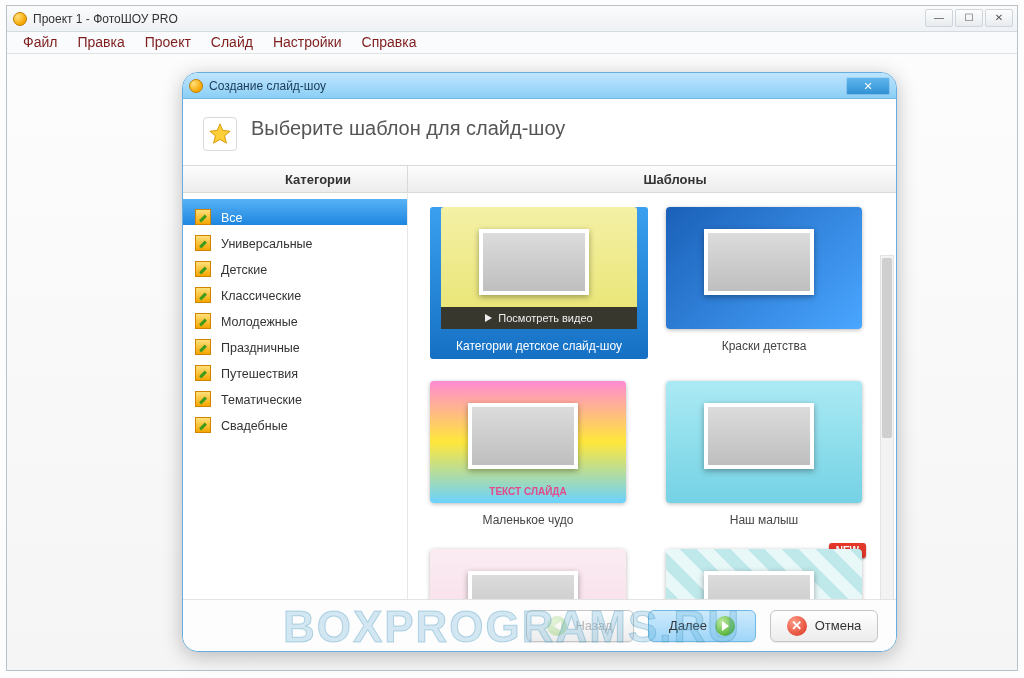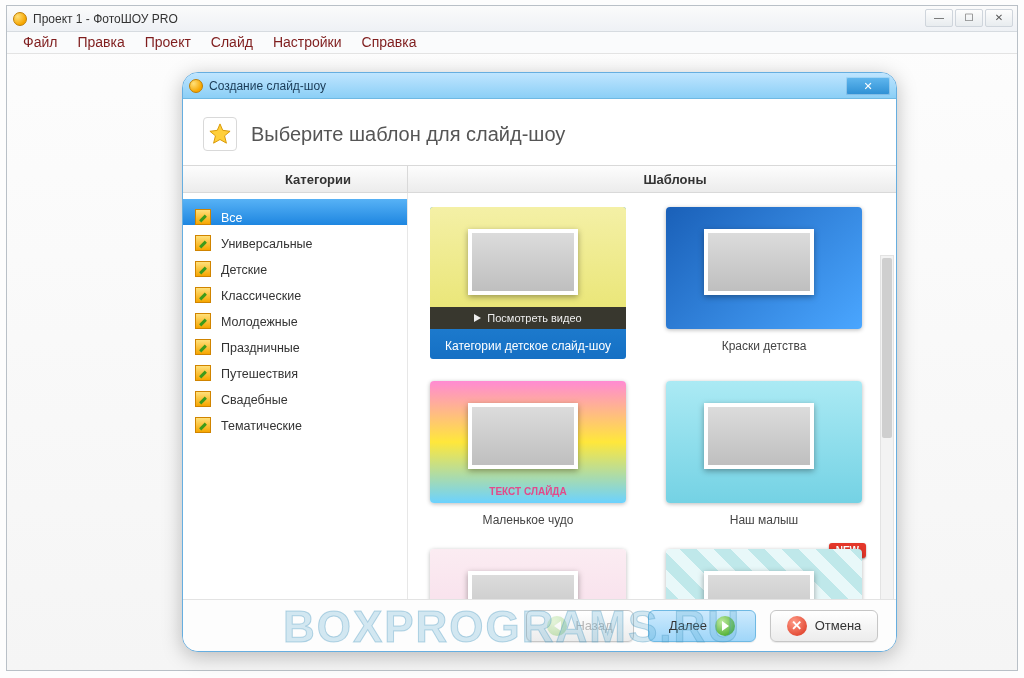--- a/index.html
+++ b/index.html
@@ -12,21 +12,21 @@
   .main-win-controls { position:absolute; right:4px; top:3px; display:flex; gap:2px; }
   .win-btn { width:28px; height:18px; border:1px solid #cfd5dc; background:linear-gradient(#fdfdfd,#e8ecef); border-radius:2px; font-size:10px; line-height:16px; text-align:center; color:#555; cursor:pointer; }
   .menubar { height:22px; display:flex; align-items:flex-start; padding:0 6px; font-size:14px; color:#7f1d1d; background:#fafbfc; border-bottom:1px solid #e3e3e3; gap:0; }
   .menuitem { padding:2px 10px; cursor:pointer; }
 
   
   .dialog { position:absolute; left:175px; top:66px; width:715px; height:580px; border:1px solid #66aee0; box-shadow:0 4px 20px rgba(0,0,0,.25); background:#fff; border-radius:16px; overflow:hidden; }
   .dlg-titlebar { height:26px; background:linear-gradient(#bfe5ff,#8bcff6); display:flex; align-items:center; padding:0 6px; font-size:12px; color:#1a3a55; border-bottom:1px solid #6fb9e3; }
   .dlg-close { margin-left:auto; width:44px; height:18px; border-radius:2px; background:linear-gradient(#62b8ef,#2d8fd4); color:#fff; text-align:center; font-size:11px; line-height:18px; cursor:pointer; box-shadow:inset 0 0 0 1px rgba(255,255,255,.4); }
 
-  .dlg-header { display:flex; align-items:center; gap:14px; padding:18px 20px 14px 20px; }
+  .dlg-header { display:flex; gap:14px; padding:18px 20px 14px 20px; }
   .star-icon { width:34px; height:34px; border:1px solid #d9d9d9; border-radius:4px; display:flex; align-items:center; justify-content:center; }
   .star-icon svg { width:22px; height:22px; }
   .dlg-heading { font-size:20px; color:#555; font-weight:400; }
 
   .columns-header { display:flex; height:28px; border-top:1px solid #d9d9d9; border-bottom:1px solid #d9d9d9; }
   .col-head { display:flex; align-items:center; justify-content:center; font-size:13px; font-weight:bold; color:#333; background:linear-gradient(#fdfdfd,#ececec);padding-left:46px; }
   .col-head.cat { width:225px; border-right:1px solid #d9d9d9; }
   .col-head.tmpl { flex:1; }
 
   .dlg-body { display:flex; height:430px; }
@@ -35,21 +35,21 @@
   .side-item.selected { background:linear-gradient(#57b2f6,#1e86e0); color:#fff; }
   .cat-ico { width:16px; height:16px; background:linear-gradient(#ffe07a,#f6a600); border:1px solid #d08400; position:relative; }
   .cat-ico::after { content:""; position:absolute; left:3px; top:7px; width:8px; height:3px; background:#3c9b1a; transform:rotate(-45deg); }
 
   .tmpl-pane { flex:1; padding:14px 8px 0 22px; overflow:auto; background:#fff; }
   .tmpl-grid { display:grid; grid-template-columns:repeat(2, 196px); column-gap:40px; row-gap:22px; }
   .tmpl-card { width:196px; display:flex; flex-direction:column; align-items:center; position:relative; }
   .thumb { width:196px; height:122px; border-radius:4px; background:#d7e9b4; box-shadow:0 1px 4px rgba(0,0,0,.28); position:relative; overflow:hidden; }
   .tmpl-title { font-size:12px; color:#444; margin-top:10px; text-align:center; }
   .tmpl-card.selected .tmpl-title { color:#fff; }
-  .tmpl-card.selected { background:linear-gradient(#3aa0ef,#1570c4); padding:0 0 6px 0; border-radius:3px; width:196px; }
+  .tmpl-card.selected { background:linear-gradient(#3aa0ef,#1570c4); padding:0 0 6px 0; border-radius:3px; width:218px; }
   .tmpl-card.selected .thumb { box-shadow:none; border-radius:3px 3px 0 0; }
   .preview-bar { position:absolute; left:0; right:0; bottom:0; height:22px; background:rgba(40,40,40,.92); color:#eee; font-size:11px; display:flex; align-items:center; justify-content:center; gap:6px; cursor:pointer; }
   .play-tri { width:0; height:0; border-left:7px solid #eee; border-top:4px solid transparent; border-bottom:4px solid transparent; }
   .new-badge { position:absolute; right:-4px; top:-6px; background:#e4372a; color:#fff; font-size:10px; font-weight:bold; padding:2px 7px; border-radius:3px; box-shadow:0 1px 2px rgba(0,0,0,.4); }
   .scrollbar { position:absolute; right:2px; top:182px; width:14px; height:424px; background:#f3f3f3; border:1px solid #e3e3e3; }
   .scroll-thumb { position:absolute; left:1px; top:2px; width:10px; height:180px; background:#cfcfcf; border-radius:2px; }
 
   
   .dlg-footer { position:absolute; left:0; right:0; bottom:0; height:52px; border-top:1px solid #e3e3e3; background:#fdfdfd; display:flex; align-items:center; justify-content:flex-end; gap:14px; padding:0 18px; }
   .btn { height:32px; min-width:108px; border:1px solid #c6c6c6; border-radius:6px; background:linear-gradient(#ffffff,#ececec); display:flex; align-items:center; justify-content:center; gap:8px; font-size:13px; color:#333; cursor:pointer; box-shadow:0 1px 1px rgba(0,0,0,.08); }
@@ -143,25 +143,25 @@
           <div class="side-item">
             <span class="cat-ico"></span>
             <span>Праздничные</span>
           </div>
           <div class="side-item">
             <span class="cat-ico"></span>
             <span>Путешествия</span>
           </div>
           <div class="side-item">
             <span class="cat-ico"></span>
+            <span>Тематические</span>
+          </div>
+          <div class="side-item">
+            <span class="cat-ico"></span>
             <span>Свадебные</span>
-          </div>
-          <div class="side-item">
-            <span class="cat-ico"></span>
-            <span>Тематические</span>
           </div>
         </div>
 
       <div class="tmpl-pane">
         <div class="tmpl-grid" id="tmpl-grid">
             <div class="tmpl-card selected">
               <div class="thumb bg1">
                 <div class="inner-photo" style="left: 38px; top: 22px; width: 110px; height: 66px; background: linear-gradient(rgb(220, 220, 220), rgb(191, 191, 191));"></div>
                 <div class="preview-bar">
                   <span class="play-tri"></span>

